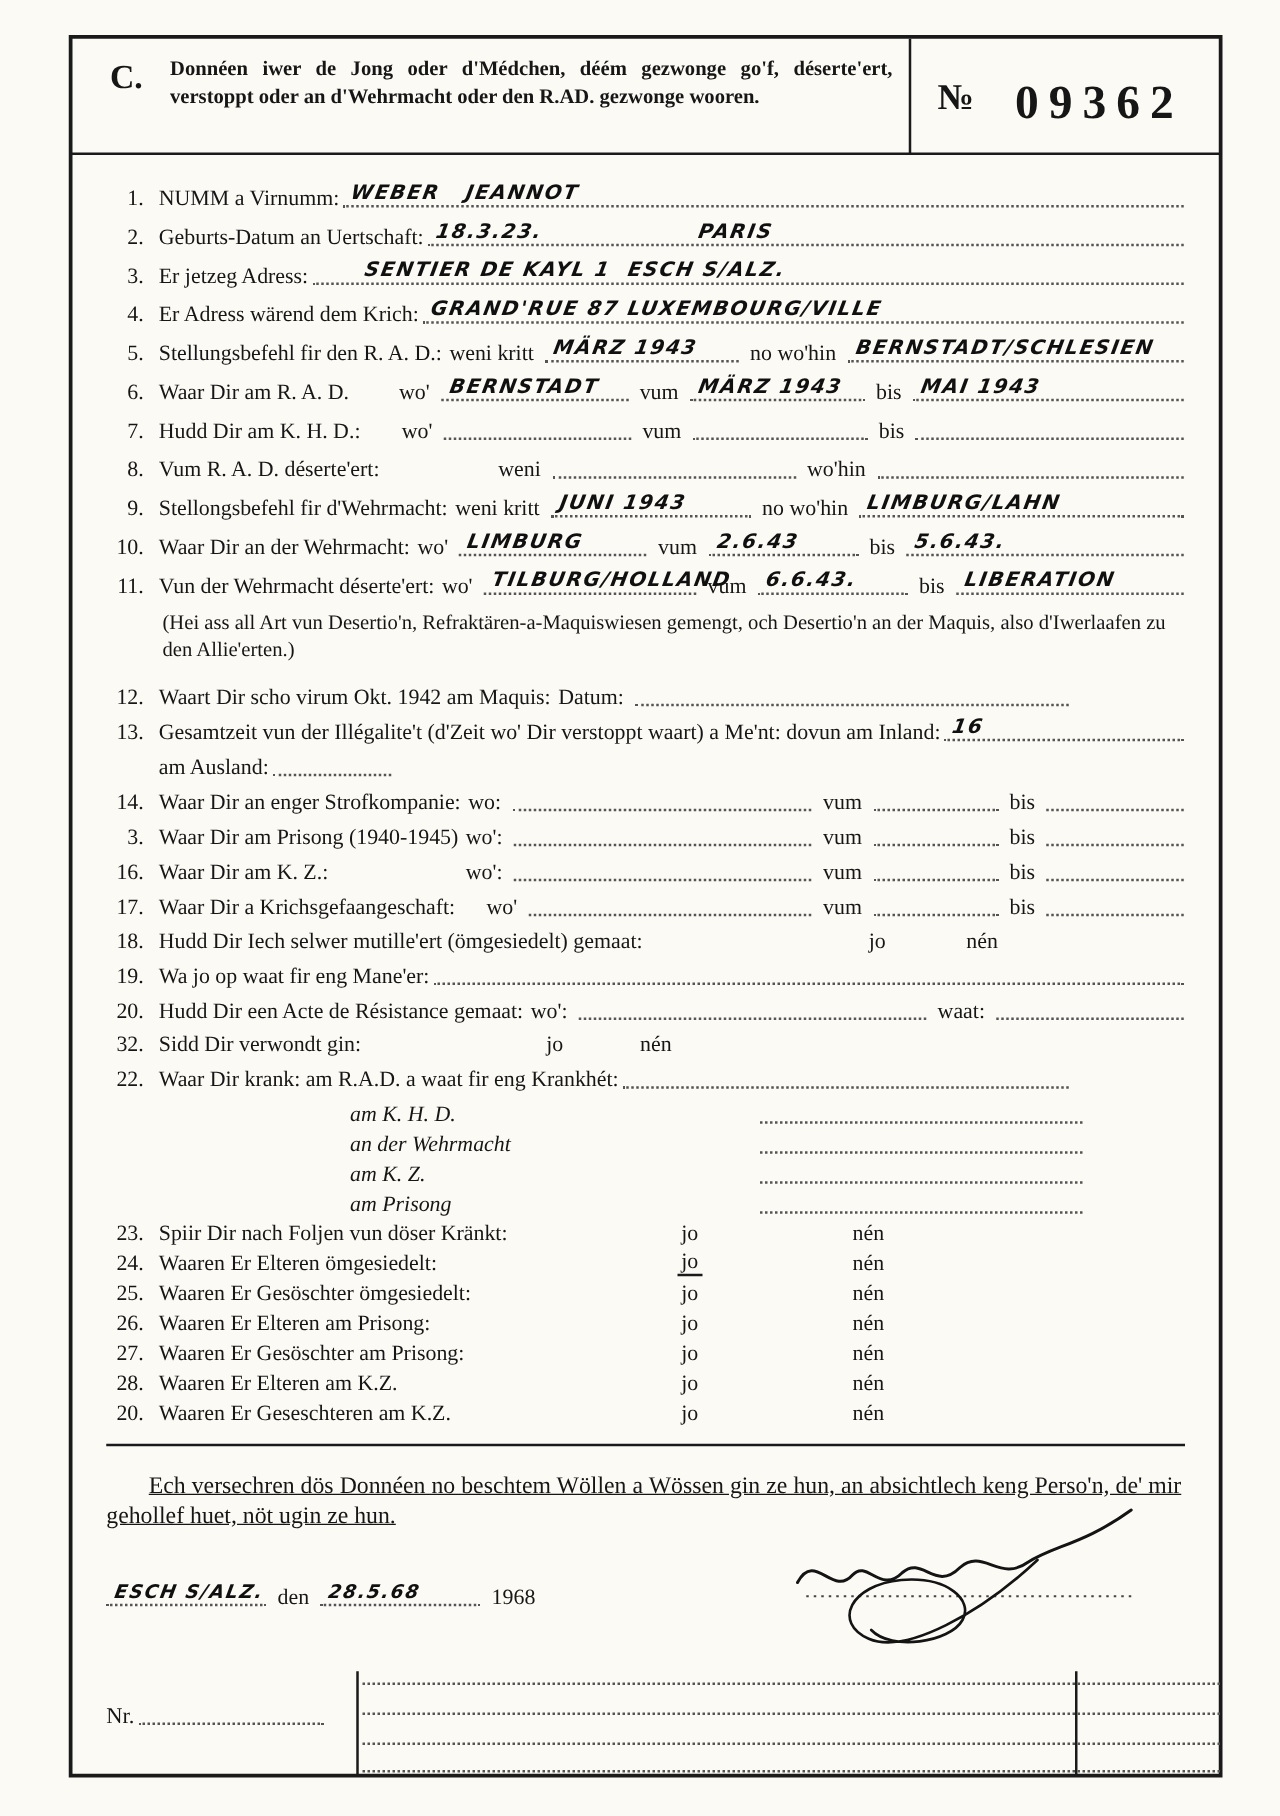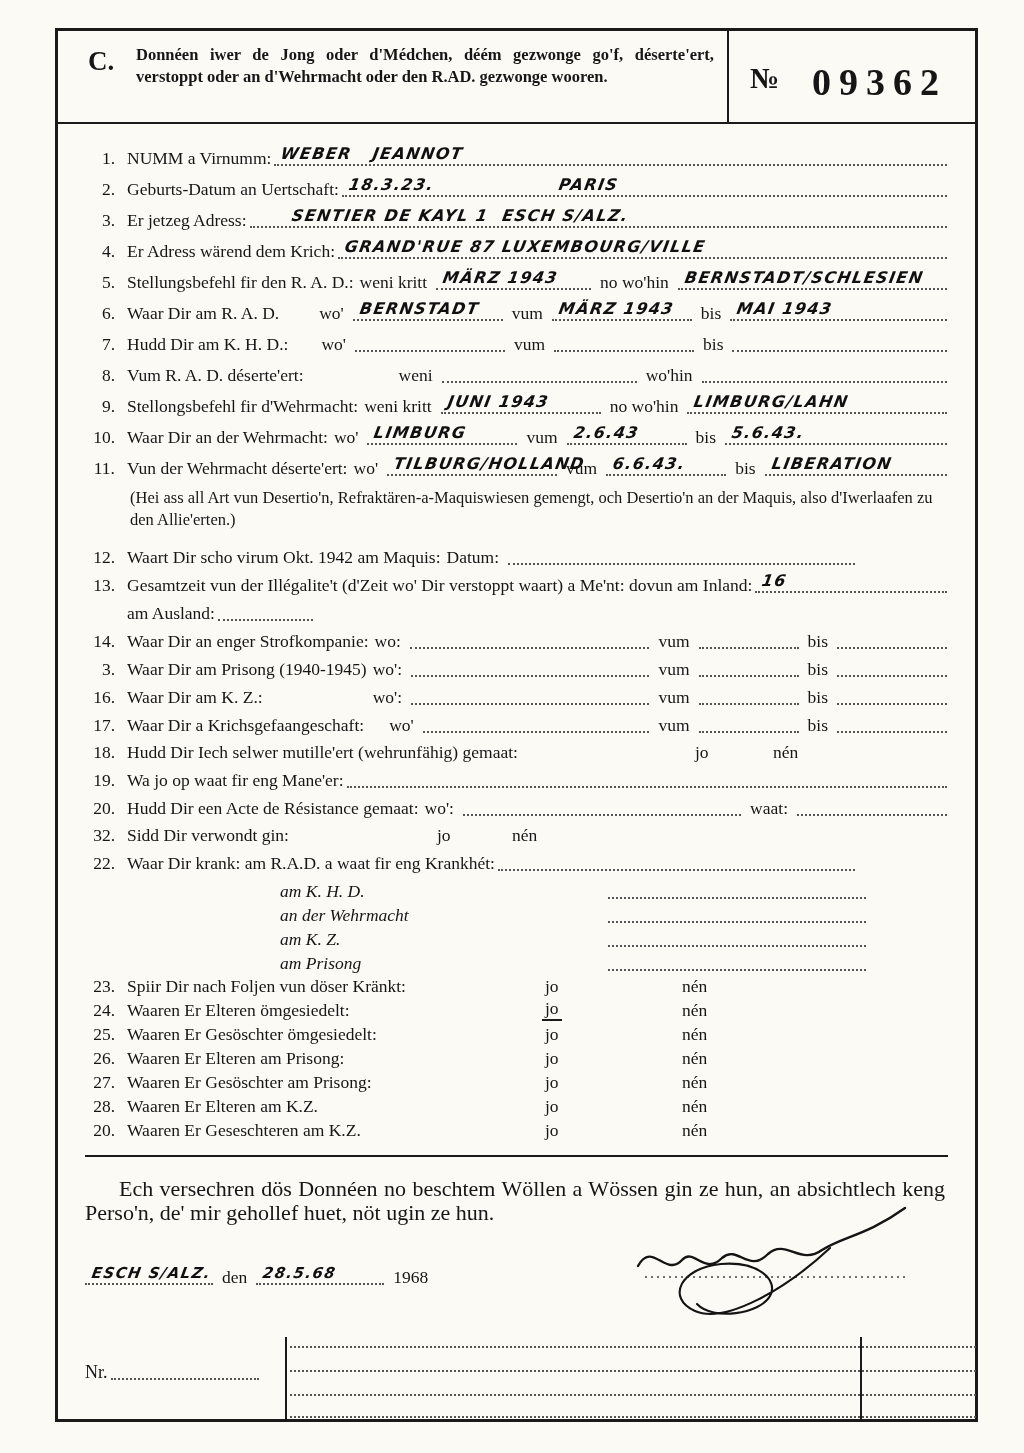--- a/index.html
+++ b/index.html
@@ -27,21 +27,21 @@
   .fill { flex:1 1 auto; position:relative; border-bottom:2px dotted #555; height:20px; margin:0 3px 3px 3px; min-width:18px; }
   .fill.fx { flex:none; }
   .hw { position:absolute; left:5px; bottom:-1px; font-family:"DejaVu Sans",sans-serif; font-style:italic; font-weight:bold; font-size:16px; letter-spacing:1.4px; transform:skewX(-10deg); transform-origin:left bottom; color:#101010; white-space:pre; }
   .note { margin:0 0 14px 45px; width:812px; font-size:16.5px; line-height:22px; white-space:normal; }
   .opt { position:absolute; bottom:0; }
   .opt.u { border-bottom:2px solid #1a1a1a; padding:0 3px; }
   .s22 { padding-left:195px; margin-bottom:1px; line-height:21px;font-style:italic; }
   .s22 .lbl { width:325px; }
   .s22 .fill { flex:none; width:258px; }
   .sectline { border-top:2px solid #1a1a1a; width:863px; margin-top:14px; }
-  .decl { margin-top:20px; width:860px; font-size:22px; line-height:24px; white-space:normal; text-indent:34px; text-align:justify; }
+  .decl { margin-top:20px; width:860px; font-size:19px; line-height:24px; white-space:normal; text-indent:34px; text-align:justify;text-decoration:underline; }
   .pd { margin-top:40px; }
   .pd .hw { font-size:15px; }
 
   
   .sig { position:absolute; left:600px; top:1192px; width:330px; height:135px; }
 
   
   .vline { position:absolute; width:2px; background:#1a1a1a; top:1337px; height:83px; }
   .v1 { left:285px; } .v2 { left:860px; }
   .dotrow { position:absolute; left:290px; width:686px; border-top:2px dotted #555; height:0; }
@@ -253,21 +253,21 @@
       <span class="mid" style="margin-left:25px">wo'</span>
       <span class="fill"></span>
       <span class="mid">vum</span>
       <span class="fill fx" style="width:100px"></span>
       <span class="mid">bis</span>
       <span class="fill fx" style="width:110px"></span>
     </div>
 
     <div class="row m">
       <span class="num">18.</span>
-      <span class="lbl">Hudd Dir Iech selwer mutille'ert (wehrunfähig) gemaat:</span>
+      <span class="lbl">Hudd Dir Iech selwer mutille'ert (ömgesiedelt) gemaat:</span>
       <span class="opt" style="left:610px">jo</span>
       <span class="opt" style="left:688px">nén</span>
     </div>
 
     <div class="row m">
       <span class="num">19.</span>
       <span class="lbl">Wa jo op waat fir eng Mane'er:</span>
       <span class="fill"></span>
     </div>
 

